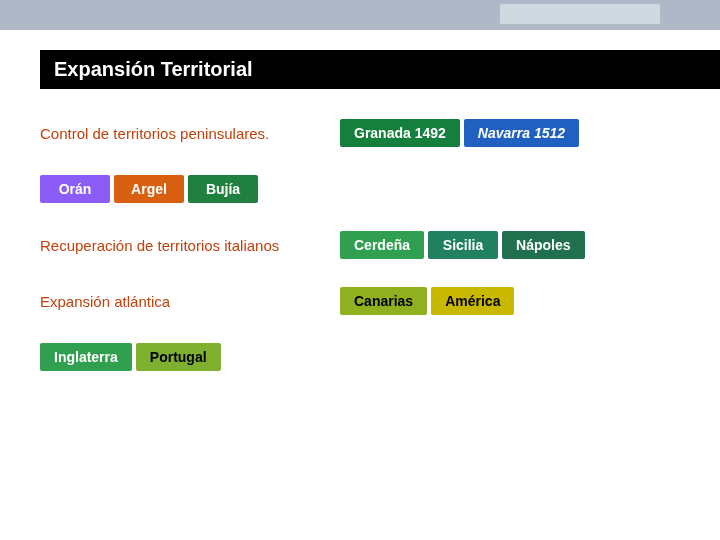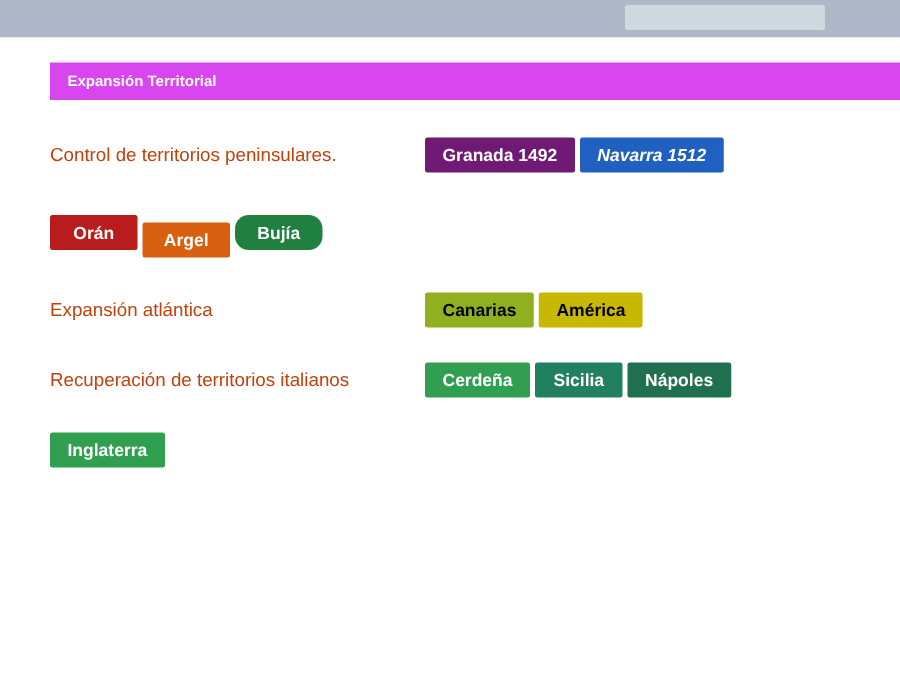--- a/index.html
+++ b/index.html
@@ -35,24 +35,24 @@
     .main-content {
       background: #ffffff;
       margin: 0;
       padding: 20px 40px 20px 40px;
       height: 510px;
       position: relative;
     }
 
     
     .header-banner {
-      background: #d946ef;
+      background: #000000;
       color: #ffffff;
       padding: 8px 14px;
-      font-size: 12px;
+      font-size: 20px;
       font-weight: bold;
       display: inline-block;
       margin-bottom: 30px;
       width: 680px;
     }
 
     
     .row {
       display: flex;
       align-items: center;
@@ -75,25 +75,25 @@
     .tag {
       padding: 6px 14px;
       font-size: 14px;
       font-weight: bold;
       color: #fff;
       border-radius: 2px;
       min-width: 70px;
       text-align: center;
     }
 
-    .tag-red { background: #701a75; text-align: center; }
+    .tag-red { background: #15803d; text-align: center; }
     .tag-blue { background: #2060c0; font-style: italic; }
-    .tag-orange { background: #b91c1c; }
-    .tag-orange2 { background: #d86010; margin-top: 12px; }
-    .tag-green { background: #208040; border-radius: 11px; }
+    .tag-orange { background: #8b5cf6; }
+    .tag-orange2 { background: #d86010; }
+    .tag-green { background: #208040; }
     .tag-green2 { background: #30a050; }
     .tag-yellow-green { background: #90b020; color: #000; }
     .tag-yellow { background: #c8b800; color: #000; }
     .tag-lime { background: #80b030; color: #000; }
     .tag-teal { background: #208060; }
     .tag-dark-green { background: #207050; }
   </style>
 </head>
 <body>
 
@@ -116,33 +116,34 @@
         </div>
       </div>
       <div class="row">
         <div class="tags">
           <span class="tag tag-orange">Orán</span>
           <span class="tag tag-orange2">Argel</span>
           <span class="tag tag-green">Bujía</span>
         </div>
       </div>
       <div class="row">
-        <span class="row-label">Expansión atlántica</span>
-        <div class="tags">
-          <span class="tag tag-yellow-green">Canarias</span>
-          <span class="tag tag-yellow">América</span>
-        </div>
-      </div>
-      <div class="row">
         <span class="row-label">Recuperación de territorios italianos</span>
         <div class="tags">
           <span class="tag tag-green2">Cerdeña</span>
           <span class="tag tag-teal">Sicilia</span>
           <span class="tag tag-dark-green">Nápoles</span>
         </div>
       </div>
       <div class="row">
+        <span class="row-label">Expansión atlántica</span>
+        <div class="tags">
+          <span class="tag tag-yellow-green">Canarias</span>
+          <span class="tag tag-yellow">América</span>
+        </div>
+      </div>
+      <div class="row">
         <div class="tags">
           <span class="tag tag-green2">Inglaterra</span>
+          <span class="tag tag-lime">Portugal</span>
         </div>
       </div>
     </div>
 </div>
 
 </body></html>

